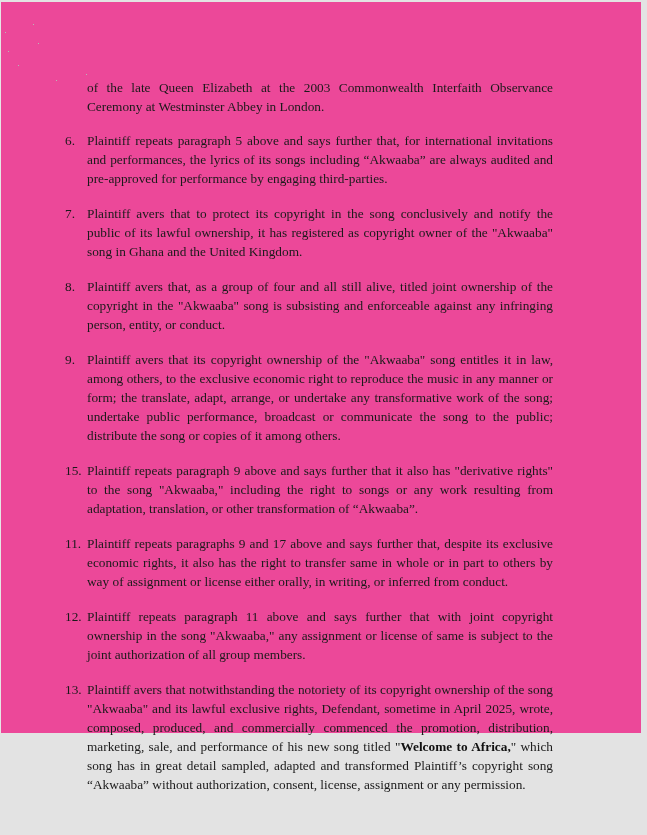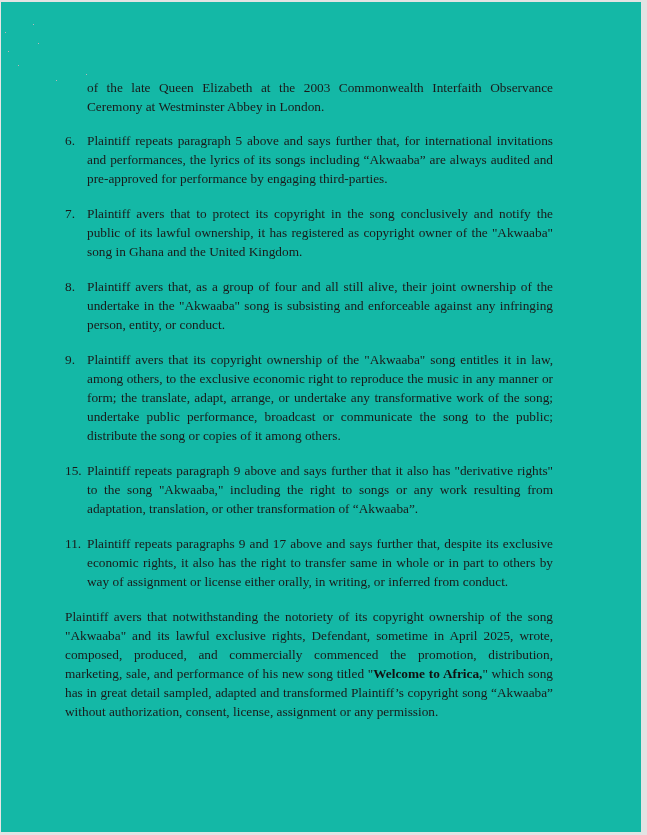--- a/index.html
+++ b/index.html
@@ -11,22 +11,22 @@
       width: 647px;
       height: 835px;
       position: relative;
       overflow: hidden;
     }
     .page {
       position: absolute;
       left: 0;
       top: 2px;
       width: 640px;
-      height: 830px;
-      background: #14b8a6;
+      height: 731px;
+      background: #ec4899;
       border-left: 1px solid #e6e6e6;
     }
     .specks span {
       position: absolute;
       width: 1px;
       height: 1px;
       background: #b8b8b8;
     }
     .content {
       position: absolute;
@@ -79,36 +79,41 @@
       <span class="text">Plaintiff repeats paragraph 5 above and says further that, for international invitations and performances, the lyrics of its songs including “Akwaaba” are always audited and pre-approved for performance by engaging third-parties.</span>
     </div>
 
     <div class="para">
       <span class="num">7.</span>
       <span class="text">Plaintiff avers that to protect its copyright in the song conclusively and notify the public of its lawful ownership, it has registered as copyright owner of the "Akwaaba" song in Ghana and the United Kingdom.</span>
     </div>
 
     <div class="para">
       <span class="num">8.</span>
-      <span class="text">Plaintiff avers that, as a group of four and all still alive, their joint ownership of the undertake in the "Akwaaba" song is subsisting and enforceable against any infringing person, entity, or conduct.</span>
+      <span class="text">Plaintiff avers that, as a group of four and all still alive, titled joint ownership of the copyright in the "Akwaaba" song is subsisting and enforceable against any infringing person, entity, or conduct.</span>
     </div>
 
     <div class="para">
       <span class="num">9.</span>
       <span class="text">Plaintiff avers that its copyright ownership of the "Akwaaba" song entitles it in law, among others, to the exclusive economic right to reproduce the music in any manner or form; the translate, adapt, arrange, or undertake any transformative work of the song; undertake public performance, broadcast or communicate the song to the public; distribute the song or copies of it among others.</span>
     </div>
 
     <div class="para">
       <span class="num">15.</span>
       <span class="text">Plaintiff repeats paragraph 9 above and says further that it also has "derivative rights" to the song "Akwaaba," including the right to songs or any work resulting from adaptation, translation, or other transformation of “Akwaaba”.</span>
     </div>
 
     <div class="para">
       <span class="num">11.</span>
       <span class="text">Plaintiff repeats paragraphs 9 and 17 above and says further that, despite its exclusive economic rights, it also has the right to transfer same in whole or in part to others by way of assignment or license either orally, in writing, or inferred from conduct.</span>
     </div>
 
+    <div class="para">
+      <span class="num">12.</span>
+      <span class="text">Plaintiff repeats paragraph 11 above and says further that with joint copyright ownership in the song "Akwaaba," any assignment or license of same is subject to the joint authorization of all group members.</span>
+    </div>
 
     <div class="para">
+      <span class="num">13.</span>
       <span class="text"><span>Plaintiff avers that notwithstanding the notoriety of its copyright ownership of the song "Akwaaba" and its lawful exclusive rights, Defendant, sometime in April 2025, wrote, composed, produced, and commercially commenced the promotion, distribution, marketing, sale, and performance of his new song titled "</span><b>Welcome to Africa,</b><span>" which song has in great detail sampled, adapted and transformed Plaintiff’s copyright song “Akwaaba” without authorization, consent, license, assignment or any permission.</span></span>
     </div>
   </div>
 </div>
 
 </body></html>

